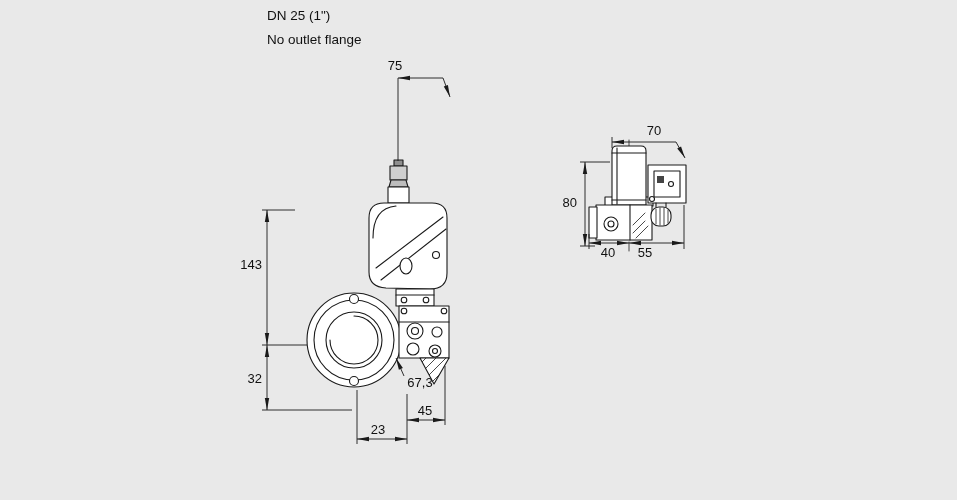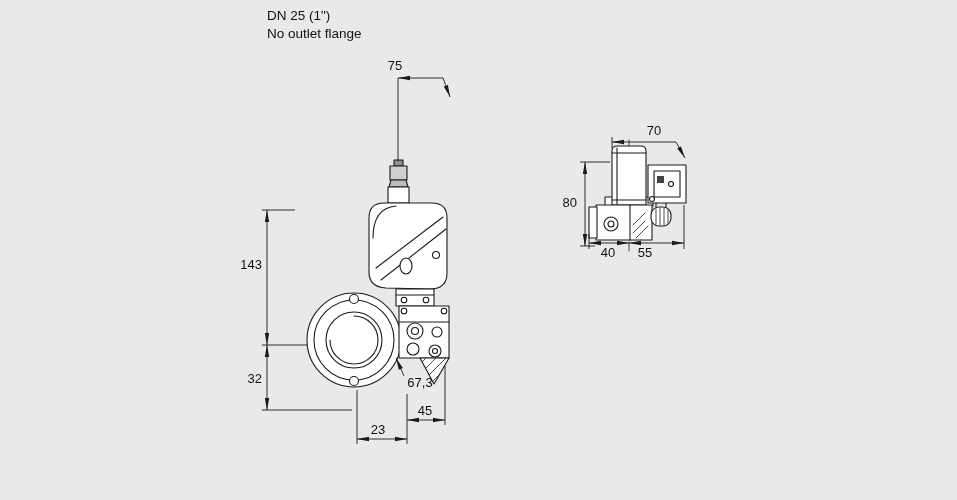--- a/index.html
+++ b/index.html
@@ -25,21 +25,21 @@
     fill: #111;
     stroke: none;
   }
 </style>
 </head>
 <body>
 
 <div class="stage">
 
   <div class="hdr" style="top:8px">DN 25 (1")</div>
-  <div class="hdr" style="top:26px">No outlet flange</div>
+  <div class="hdr" style="top:32px">No outlet flange</div>
 
   <svg width="957" height="500" viewBox="0 0 957 500">
     <defs>
       <marker id="arr" viewBox="0 0 13 6" refX="12.5" refY="3" markerWidth="13" markerHeight="6" orient="auto-start-reverse" markerUnits="userSpaceOnUse">
         <path d="M0.5,0.8 L12.5,3 L0.5,5.2 Z" fill="#1a1a1a"></path>
       </marker>
       <clipPath id="wedge-clip">
           <path d="M420,358 L449,358 L434,384 Z"></path>
         </clipPath>
     </defs>

